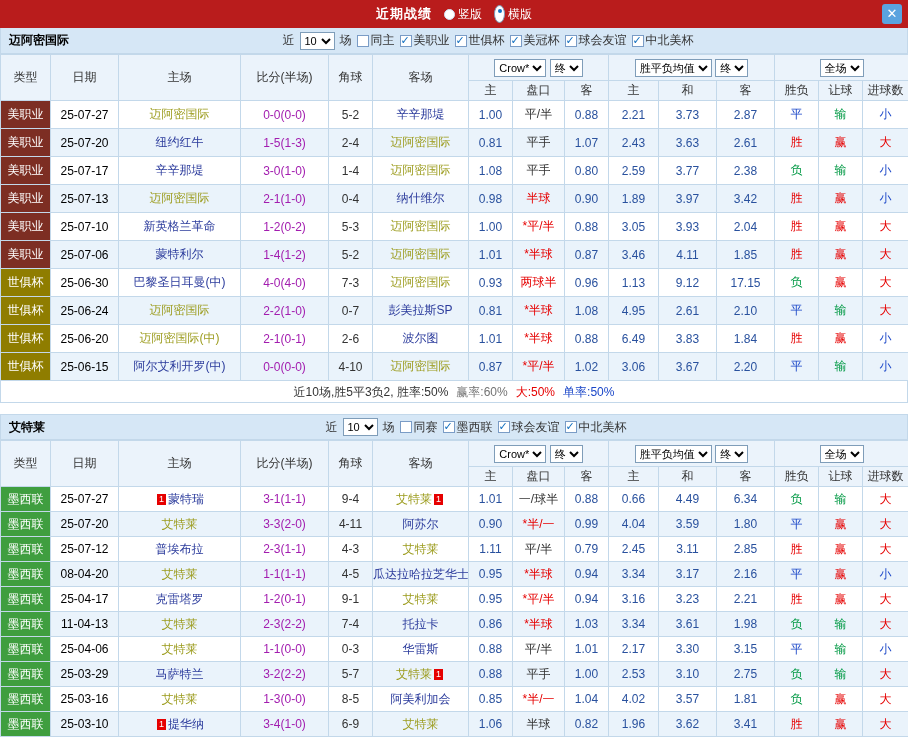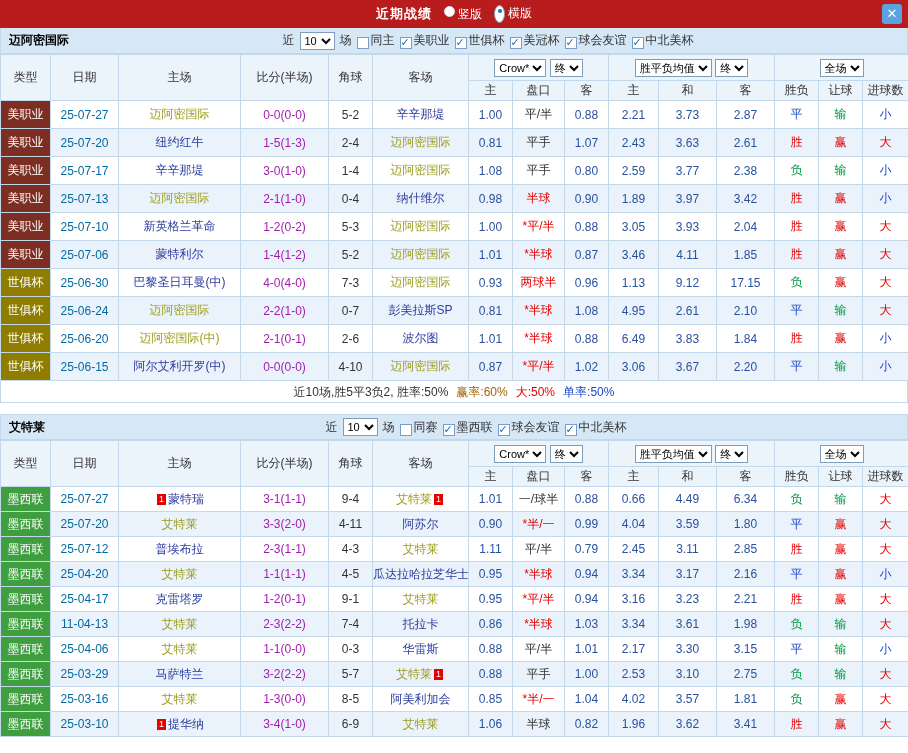--- a/index.html
+++ b/index.html
@@ -2,44 +2,44 @@
 <html><head>
 <meta charset="utf-8">
 <style>
   *{margin:0;padding:0;box-sizing:border-box}
   html,body{width:908px;height:753px;overflow:hidden;background:#fff;
     font-family:"Liberation Sans","DejaVu Sans",sans-serif;font-size:12px;color:#333}
   
   .topbar{height:28px;background:#b91c1c;display:flex;align-items:center;position:relative;color:#fff}
   .topbar-center{flex:1;display:flex;justify-content:center;align-items:center;gap:12px}
   .tb-title{font-weight:bold;font-size:13px;letter-spacing:1px}
-  .radio{display:inline-flex;gap:3px;cursor:pointer;font-size:12px}
+  .radio{display:inline-flex;align-items:center;gap:3px;cursor:pointer;font-size:12px}
   .rdot{width:11px;height:11px;border-radius:50%;background:#fff;border:1px solid #cfe4f7;position:relative;display:inline-block}
   .rdot.sel::after{content:"";position:absolute;left:3px;top:3px;width:4px;height:4px;border-radius:50%;background:#1173C4}
   .closebtn{position:absolute;right:6px;top:4px;width:20px;height:20px;background:#5AA3DF;color:#fff;
     text-align:center;line-height:19px;font-weight:bold;border-radius:3px;cursor:pointer;font-size:13px}
   
   .sec-head{height:26px;background:#D6E7F6;border:1px solid #C3D8EA;border-top:none;display:flex;align-items:center}
   .team-name{font-weight:bold;color:#000;padding-left:8px;white-space:nowrap}
   .filters{flex:1;display:flex;justify-content:center;align-items:center;gap:5px;flex-wrap:nowrap}
-  .cbl{display:inline-flex;align-items:flex-end;cursor:pointer;white-space:nowrap}
+  .cbl{display:inline-flex;align-items:center;cursor:pointer;white-space:nowrap}
   .cb{width:12px;height:12px;border:1px solid #7A9CC6;background:#fff;display:inline-block;position:relative;margin-right:2px}
   .cb.on::after{content:"\2713";color:#0E6DBE;font-weight:bold;font-size:11px;position:absolute;left:0px;top:-2px}
   .sel{height:18px;font-size:11px;border:1px solid #7F9DB9;background:#fff;font-family:inherit;vertical-align:middle}
   
   table{width:908px;border-collapse:collapse;table-layout:fixed}
   th,td{border:1px solid #C3D8EA;text-align:center;overflow:hidden;white-space:nowrap;font-weight:normal}
   thead th{background:#EBF3FB;color:#333}
   tr.h1 th{height:26px}
   tr.h2 th{height:20px}
   .t1 tbody td{height:28px}
   .t2 tbody td{height:25px}
   tbody tr:nth-child(even){background:#EAF3FB}
   td.type{color:#fff}
-  td.date{color:#0369a1}
+  td.date{color:#000000}
   td.score{color:#a21caf;cursor:pointer}
   td.corner{color:#333}
   td.odds{color:#29519E}
   td.hc{color:#333}
   td.hc.red{color:#E60000}
   .team{color:#2B3B9C;cursor:pointer}
   .team.subject{color:#9C9C1E}
   .badge{display:inline-block;min-width:9px;height:11px;line-height:11px;background:#E60000;color:#fff;
     font-size:9px;padding:0 1px;margin:0 2px;vertical-align:1px}
   .summary{height:22px;line-height:22px;text-align:center;border:1px solid #C3D8EA;border-top:none}
@@ -314,21 +314,21 @@
         <td class="odds">3.06</td>
         <td class="odds">3.67</td>
         <td class="odds">2.20</td>
         <td class="res" style="color:#1A46C8">平</td>
         <td class="res" style="color:#009944">输</td>
         <td class="res" style="color:#1A46C8">小</td>
       </tr>
     </tbody>
 </table>
 
-<div class="summary"><span style="color:#333333">近10场,胜5平3负2, 胜率:50%</span><span style="color:#a16207">赢率:60%</span><span style="color:#E60000">大:50%</span><span style="color:#1A46C8">单率:50%</span></div>
+<div class="summary"><span style="color:#333333">近10场,胜5平3负2, 胜率:50%</span><span style="color:#737373">赢率:60%</span><span style="color:#E60000">大:50%</span><span style="color:#1A46C8">单率:50%</span></div>
 
 <div class="gap"></div>
 
 <div class="sec-head" style="border-top:1px solid #C3D8EA">
   <span class="team-name">艾特莱</span>
   <div class="filters">
       <span>近</span>
       <select class="sel"><option>10</option></select>
       <span>场</span>
       <label class="cbl">
@@ -447,21 +447,21 @@
         <td class="odds">0.79</td>
         <td class="odds">2.45</td>
         <td class="odds">3.11</td>
         <td class="odds">2.85</td>
         <td class="res" style="color:#E60000">胜</td>
         <td class="res" style="color:#E60000">赢</td>
         <td class="res" style="color:#E60000">大</td>
       </tr>
       <tr>
         <td class="type" style="background:#3F9E3F">墨西联</td>
-        <td class="date">25-04-20</td>
+        <td class="date">08-04-20</td>
         <td><span class="team subject">艾特莱</span></td>
         <td class="score">1-1(1-1)</td>
         <td class="corner">4-5</td>
         <td><span class="team">瓜达拉哈拉芝华士</span></td>
         <td class="odds">0.95</td>
         <td class="hc red">*半球</td>
         <td class="odds">0.94</td>
         <td class="odds">3.34</td>
         <td class="odds">3.17</td>
         <td class="odds">2.16</td>

